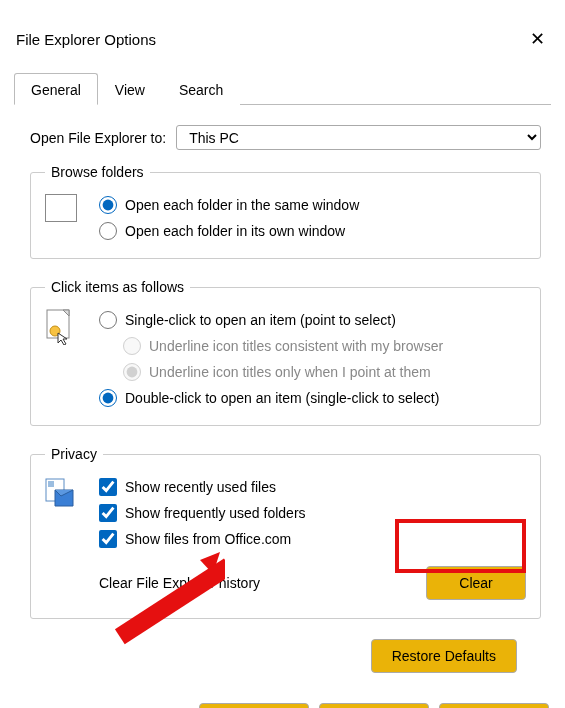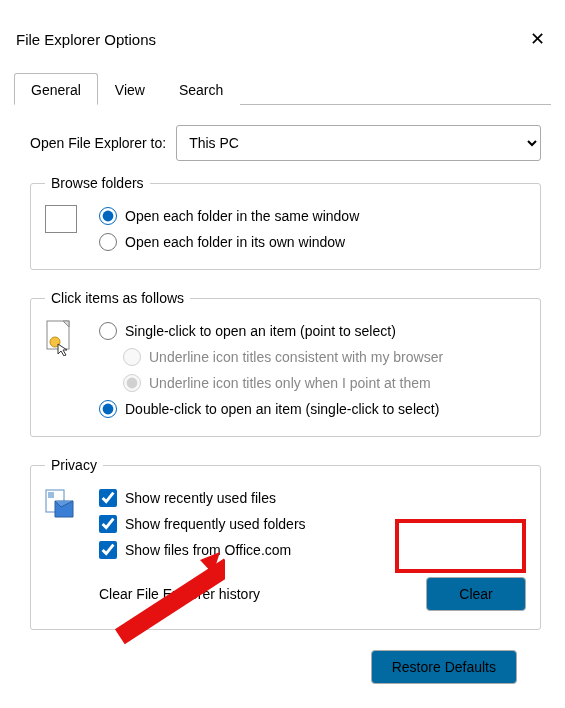--- a/index.html
+++ b/index.html
@@ -6,33 +6,33 @@
     body { margin: 0; padding: 0; width: 565px; height: 708px; background: #fff; color: #000; font-size: 14px; position: relative; }
     .titlebar { display: flex; justify-content: space-between; align-items: center; padding: 24px 12px 8px 16px; }
     .titlebar-title { font-size: 15px; }
     .close-btn { font-size: 18px; background: none; border: none; cursor: pointer; padding: 4px 8px; }
     .tabs { display: flex; border-bottom: 1px solid #bbb; margin: 0 14px; padding-top: 10px; }
     .tab { padding: 8px 16px 6px 16px; cursor: pointer; border: 1px solid transparent; border-bottom: none; position: relative; top: 1px; background: #fff; font-size: 14px; }
     .tab.active { border-color: #bbb; border-bottom: 1px solid #fff; border-radius: 3px 3px 0 0; }
     .content { padding: 20px 24px 12px 30px; }
     .row { display: flex; align-items: center; gap: 10px; margin-bottom: 14px; }
     .label { font-size: 14px; }
-    select { flex: 1; height: 36px; padding: 2px 8px; border: 1px solid #aaa; border-radius: 3px; font-size: 14px; background: #fff; }
+    select { flex: 1; height: 25px; padding: 2px 8px; border: 1px solid #aaa; border-radius: 3px; font-size: 14px; background: #fff; }
     fieldset { border: 1px solid #ccc; border-radius: 3px; margin: 0 0 20px 0; padding: 12px 14px 14px 14px; position: relative; }
     legend { padding: 0 6px; font-size: 14px; }
     .field-body { display: flex; gap: 20px; align-items: flex-start; }
     .field-icon { width: 34px; flex-shrink: 0; padding-top: 2px; }
     .field-options { flex: 1; }
     .opt { display: flex; align-items: center; gap: 8px; padding: 4px 0; }
     .opt.sub { padding-left: 24px; color: #888; }
     .opt.sub.sel { color: #888; }
     input[type=radio] { width: 18px; height: 18px; accent-color: #0067c0; margin: 0; }
     input[type=radio]:disabled { accent-color: #999; }
     input[type=checkbox] { width: 18px; height: 18px; accent-color: #0067c0; margin: 0; }
-    .btn { height: 34px; padding: 0 20px; border: 1px solid #aaa; border-radius: 4px; background: #0369a1; cursor: pointer; font-size: 14px; }
+    .btn { height: 34px; padding: 0 20px; border: 1px solid #aaa; border-radius: 4px; background: #eab308; cursor: pointer; font-size: 14px; }
     .clear-row { display: flex; align-items: center; justify-content: space-between; margin-top: 8px; padding-left: 48px; }
     .restore-row { display: flex; justify-content: flex-end; margin: 6px 24px 0 0; }
     .footer { display: flex; gap: 10px; justify-content: flex-end; padding: 18px 16px 14px 16px; border-top: 0; }
     .footer .btn { width: 110px; }
     .folder-icon { width: 32px; height: 28px; border: 1px solid #888; background: #fff; }
     .hilite-clear { position: absolute; border: 4px solid #e51010; pointer-events: none; }
     .arrow { position: absolute; pointer-events: none; }
     svg { display: block; }
   </style>
 </head>

